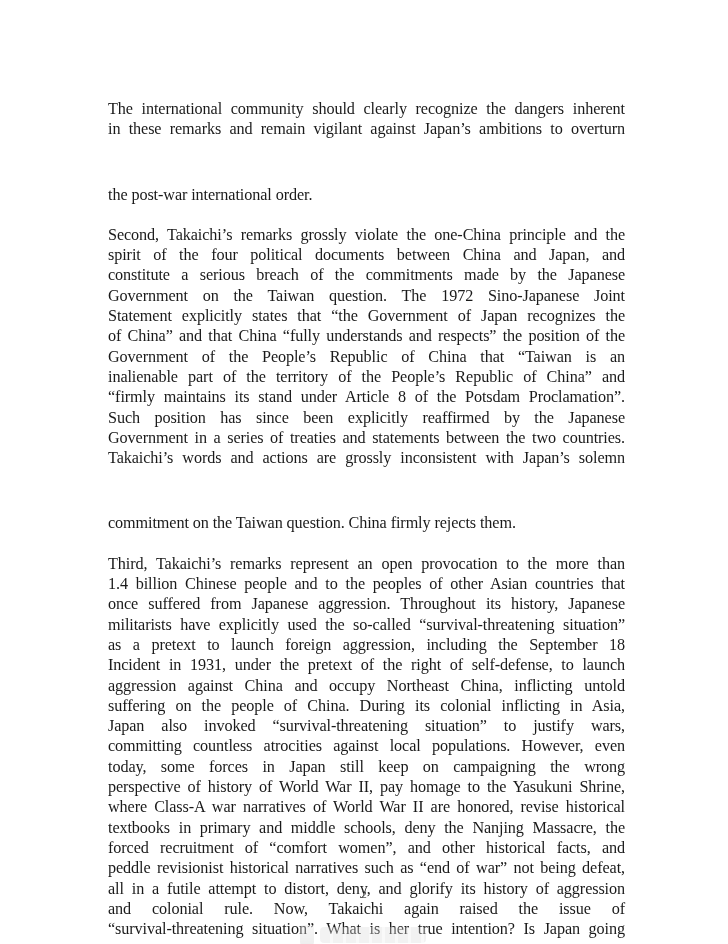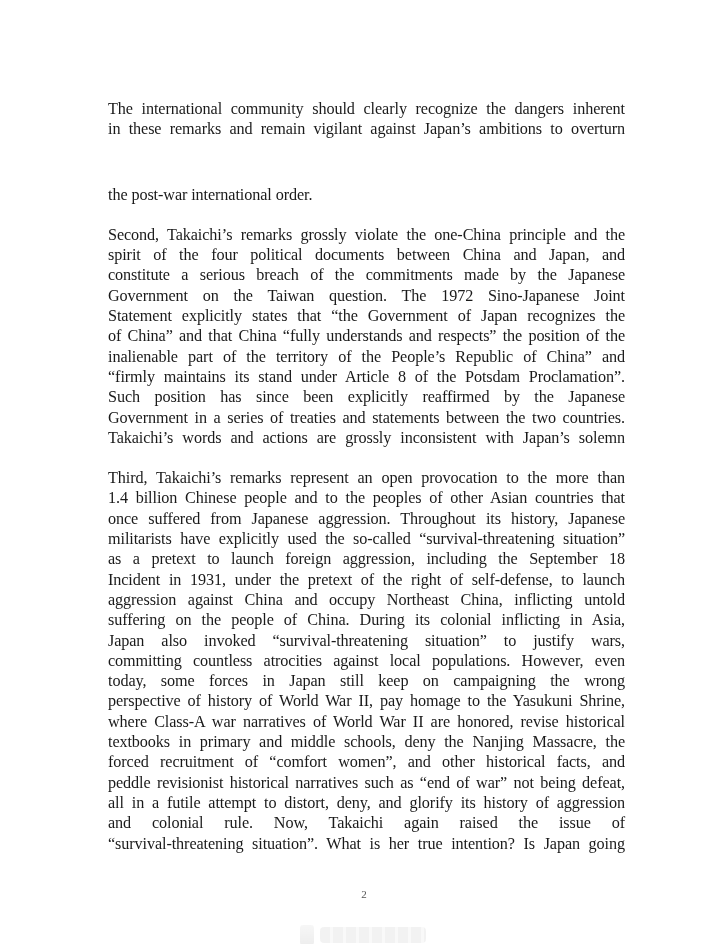--- a/index.html
+++ b/index.html
@@ -93,25 +93,27 @@
       <span class="line last">the post-war international order.</span>
     </p>
 
     <p class="para">
       <span class="line">Second,  Takaichi’s remarks grossly violate the one-China principle and the</span>
       <span class="line">spirit of the four political documents between China and Japan,  and</span>
       <span class="line">constitute a serious breach of the commitments made by the Japanese</span>
       <span class="line">Government on the Taiwan question. The 1972 Sino-Japanese Joint</span>
       <span class="line">Statement explicitly states that “the Government of Japan recognizes the</span>
       <span class="line">of China” and that China “fully understands and respects” the position of the</span>
+      <span class="line">Government of the People’s Republic of China that “Taiwan is an</span>
       <span class="line">inalienable part of the territory of the People’s Republic of China” and</span>
       <span class="line">“firmly maintains its stand under Article 8 of the Potsdam Proclamation”.</span>
       <span class="line">Such position has since been explicitly reaffirmed by the Japanese</span>
       <span class="line">Government in a series of treaties and statements between the two countries.</span>
       <span class="line">Takaichi’s words and actions are grossly inconsistent with Japan’s solemn</span>
+      <span class="line last">commitment on the Taiwan question. China firmly rejects them.</span>
     </p>
 
     <p class="para">
       <span class="line">Third,  Takaichi’s remarks represent an open provocation to the more than</span>
       <span class="line">1.4 billion Chinese people and to the peoples of other Asian countries that</span>
       <span class="line">once suffered from Japanese aggression. Throughout its history,  Japanese</span>
       <span class="line">militarists have explicitly used the so-called “survival-threatening situation”</span>
       <span class="line">as a pretext to launch foreign aggression,  including the September 18</span>
       <span class="line">Incident in 1931,  under the pretext of the right of self-defense,  to launch</span>
       <span class="line">aggression against China and occupy Northeast China,  inflicting untold</span>

